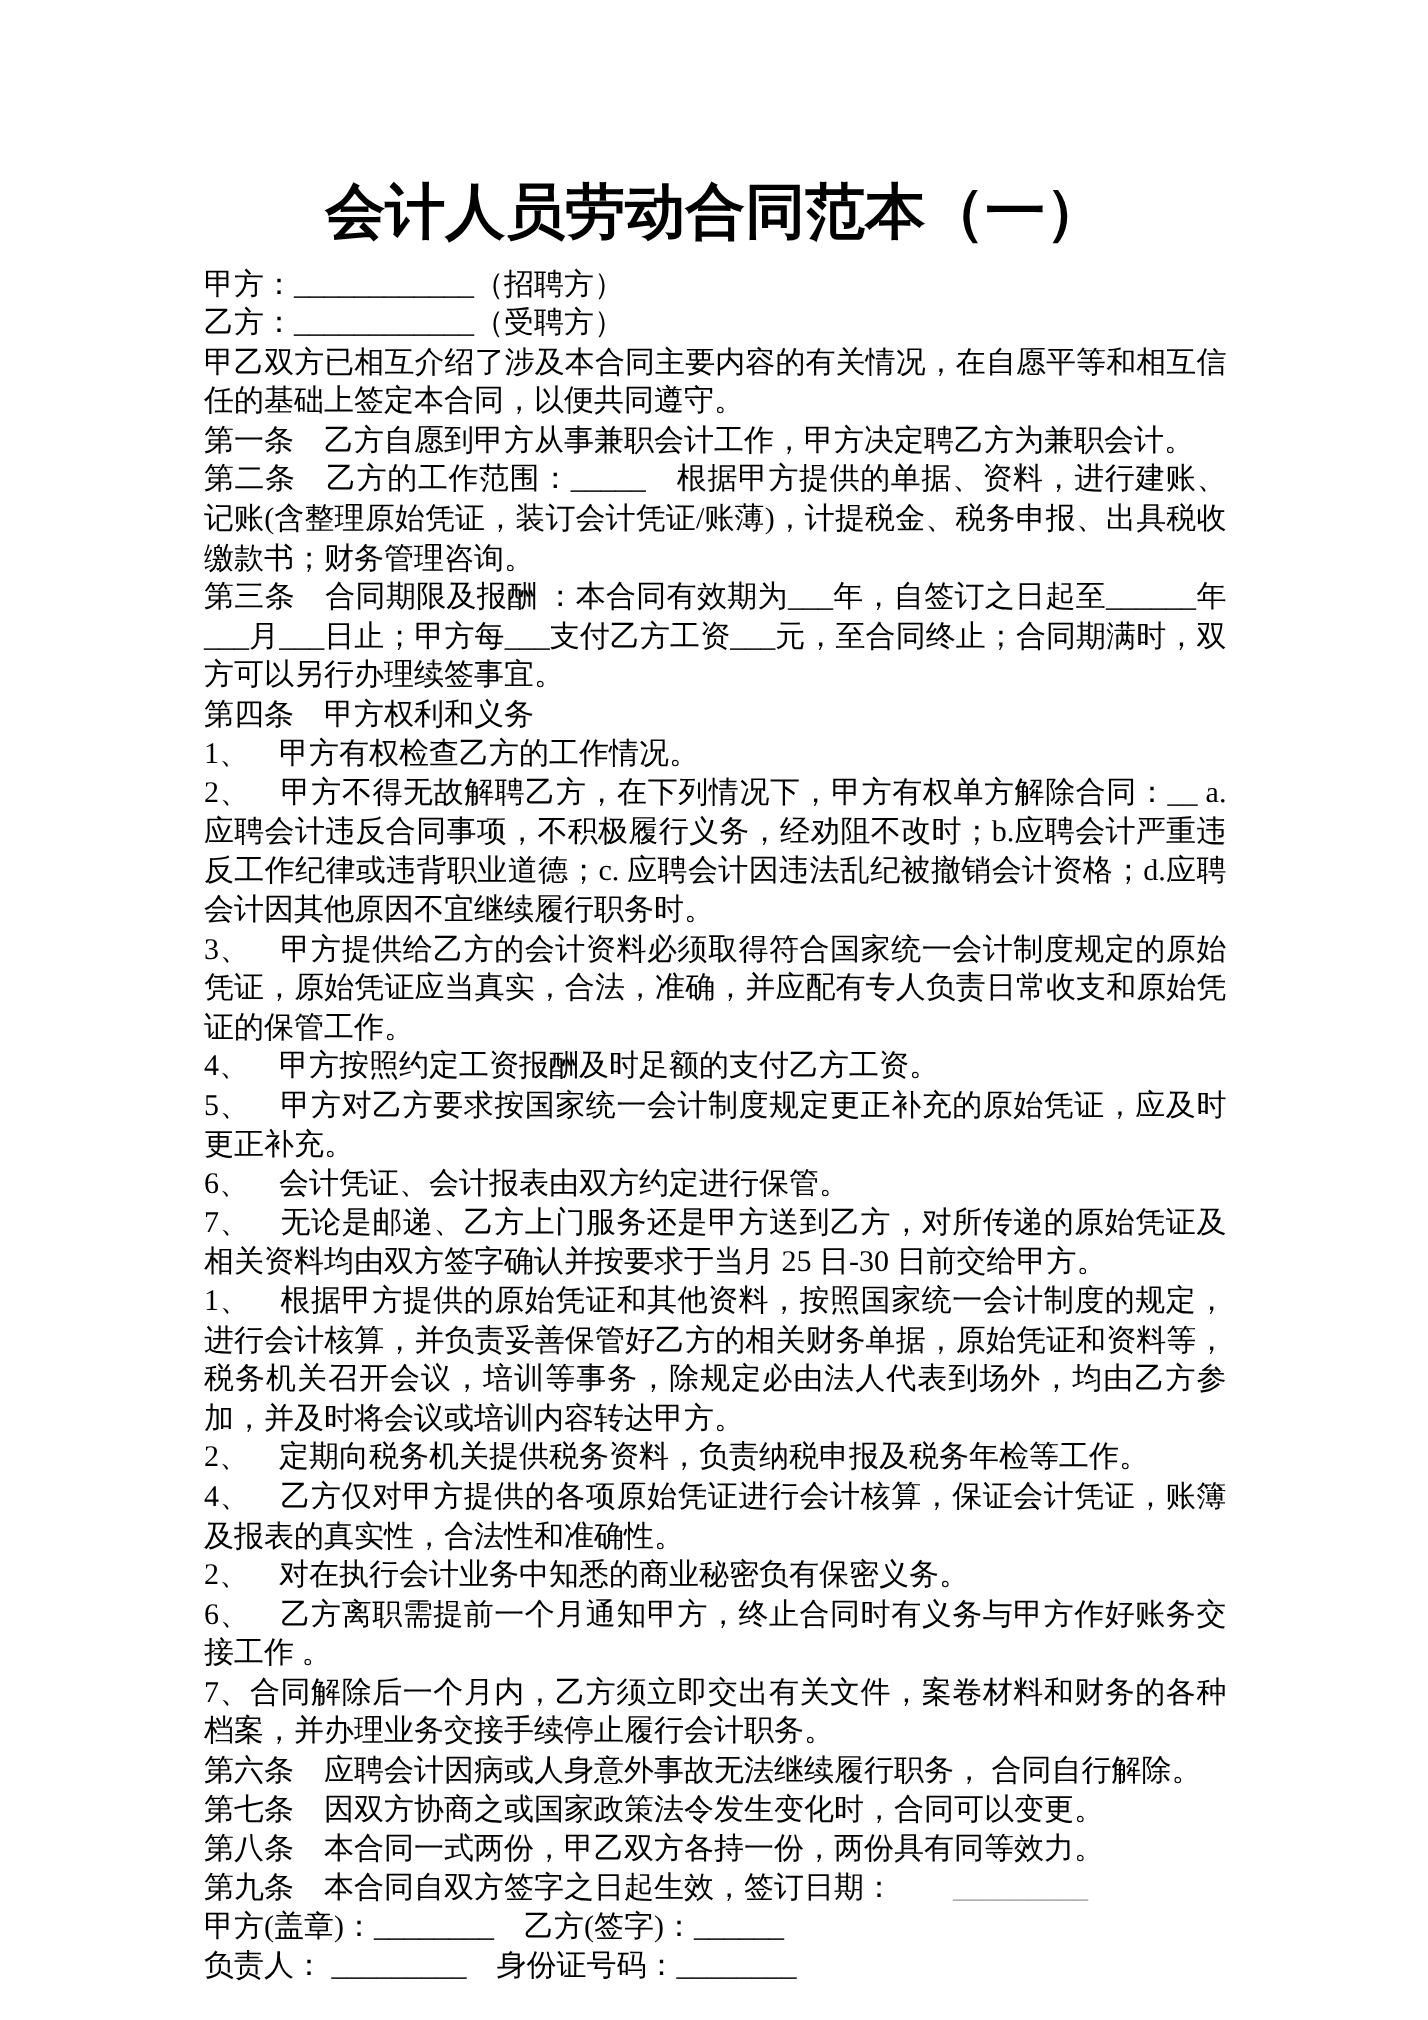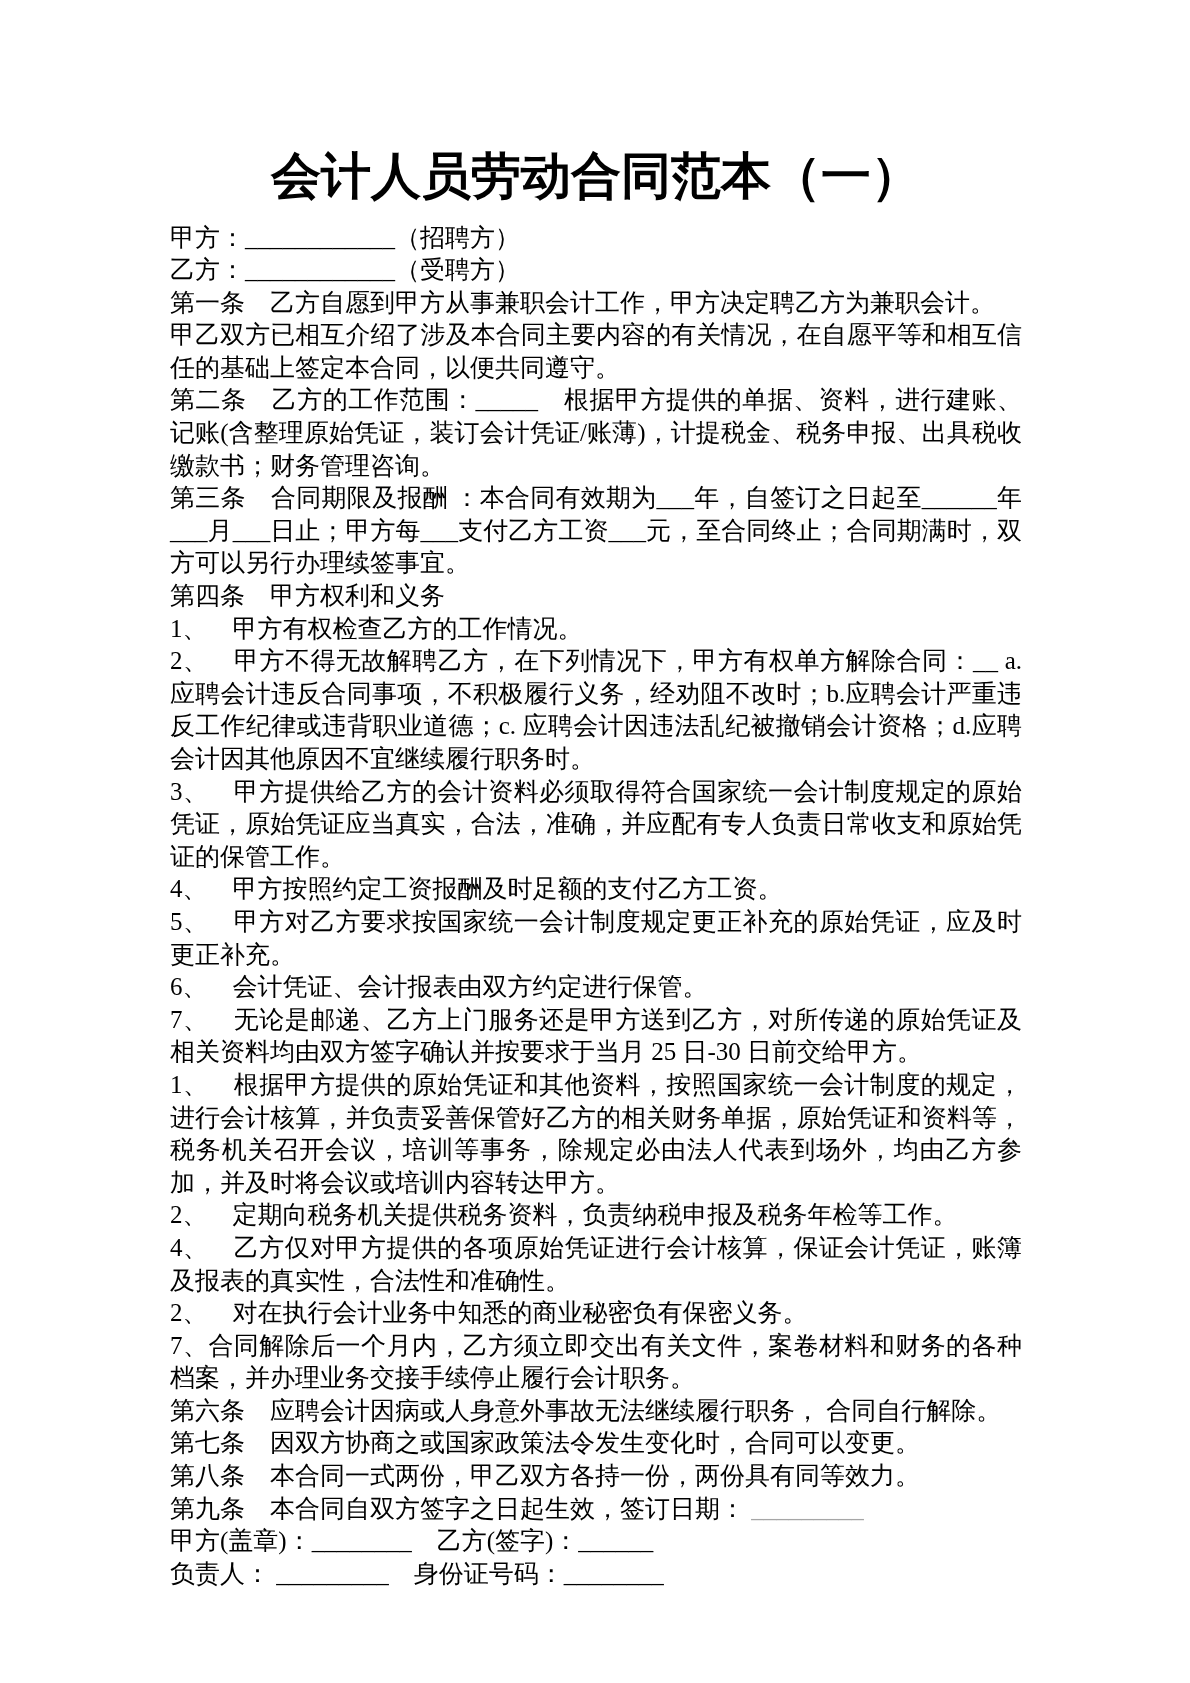--- a/index.html
+++ b/index.html
@@ -33,46 +33,48 @@
   .para {
     margin: 0;
     font-size: 25px;
     line-height: 32.6px;
     text-align: justify;
     color: #000000;
     word-break: break-all;
   }
   .gray-blank {
     color: #a6a6a6;
+    margin-left: 43px;
   }
 </style>
 </head>
 <body>
 
 <div class="page">
   <h1 class="title">会计人员劳动合同范本（一）</h1>
   <div class="doc-body">
       <p class="para">甲方：____________（招聘方）</p>
       <p class="para">乙方：____________（受聘方）</p>
+      <p class="para">甲乙双方已相互介绍了涉及本合同主要内容的有关情况，在自愿平等和相互信任的基础上签定本合同，以便共同遵守。</p>
       <p class="para">第一条　乙方自愿到甲方从事兼职会计工作，甲方决定聘乙方为兼职会计。</p>
-      <p class="para">甲乙双方已相互介绍了涉及本合同主要内容的有关情况，在自愿平等和相互信任的基础上签定本合同，以便共同遵守。</p>
       <p class="para">第二条　乙方的工作范围：_____　根据甲方提供的单据、资料，进行建账、记账(含整理原始凭证，装订会计凭证/账薄)，计提税金、税务申报、出具税收缴款书；财务管理咨询。</p>
       <p class="para">第三条　合同期限及报酬 ：本合同有效期为___年，自签订之日起至______年___月___日止；甲方每___支付乙方工资___元，至合同终止；合同期满时，双方可以另行办理续签事宜。</p>
       <p class="para">第四条　甲方权利和义务</p>
       <p class="para">1、　甲方有权检查乙方的工作情况。</p>
       <p class="para">2、　甲方不得无故解聘乙方，在下列情况下，甲方有权单方解除合同：__ a.应聘会计违反合同事项，不积极履行义务，经劝阻不改时；b.应聘会计严重违反工作纪律或违背职业道德；c. 应聘会计因违法乱纪被撤销会计资格；d.应聘会计因其他原因不宜继续履行职务时。</p>
       <p class="para">3、　甲方提供给乙方的会计资料必须取得符合国家统一会计制度规定的原始凭证，原始凭证应当真实，合法，准确，并应配有专人负责日常收支和原始凭证的保管工作。</p>
       <p class="para">4、　甲方按照约定工资报酬及时足额的支付乙方工资。</p>
       <p class="para">5、　甲方对乙方要求按国家统一会计制度规定更正补充的原始凭证，应及时更正补充。</p>
       <p class="para">6、　会计凭证、会计报表由双方约定进行保管。</p>
       <p class="para">7、　无论是邮递、乙方上门服务还是甲方送到乙方，对所传递的原始凭证及相关资料均由双方签字确认并按要求于当月 25 日-30 日前交给甲方。</p>
       <p class="para">1、　根据甲方提供的原始凭证和其他资料，按照国家统一会计制度的规定，进行会计核算，并负责妥善保管好乙方的相关财务单据，原始凭证和资料等，税务机关召开会议，培训等事务，除规定必由法人代表到场外，均由乙方参加，并及时将会议或培训内容转达甲方。</p>
       <p class="para">2、　定期向税务机关提供税务资料，负责纳税申报及税务年检等工作。</p>
       <p class="para">4、　乙方仅对甲方提供的各项原始凭证进行会计核算，保证会计凭证，账簿及报表的真实性，合法性和准确性。</p>
       <p class="para">2、　对在执行会计业务中知悉的商业秘密负有保密义务。</p>
+      <p class="para">6、　乙方离职需提前一个月通知甲方，终止合同时有义务与甲方作好账务交接工作 。</p>
       <p class="para">7、合同解除后一个月内，乙方须立即交出有关文件，案卷材料和财务的各种档案，并办理业务交接手续停止履行会计职务。</p>
       <p class="para">第六条　应聘会计因病或人身意外事故无法继续履行职务， 合同自行解除。</p>
       <p class="para">第七条　因双方协商之或国家政策法令发生变化时，合同可以变更。</p>
       <p class="para">第八条　本合同一式两份，甲乙双方各持一份，两份具有同等效力。</p>
       <p class="para">第九条　本合同自双方签字之日起生效，签订日期： <span class="gray-blank" style="color: rgb(166, 166, 166);">_________</span></p>
       <p class="para">甲方(盖章)：________　乙方(签字)：______</p>
       <p class="para">负责人： _________　身份证号码：________</p>
     </div>
 </div>
 

